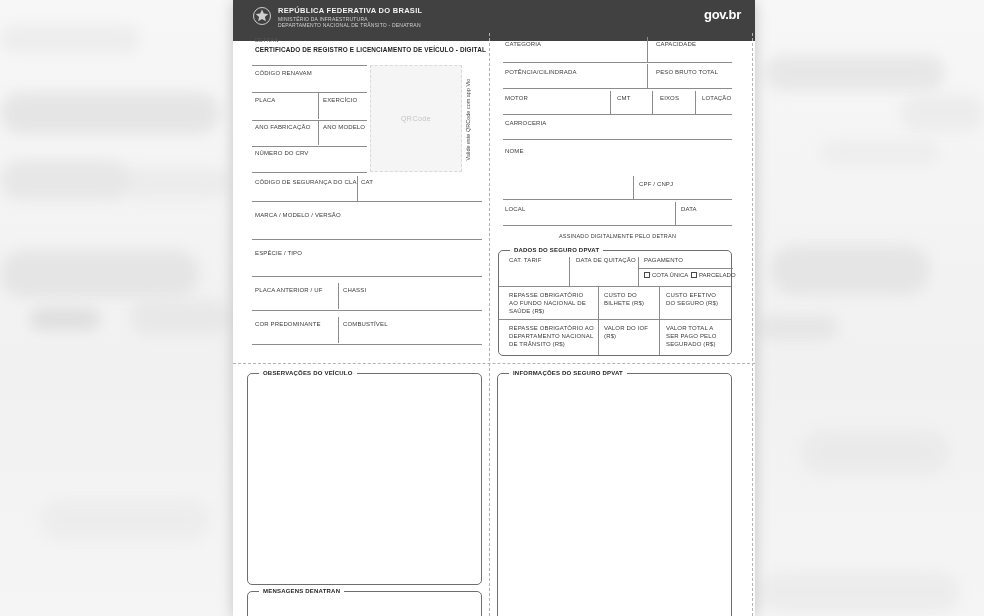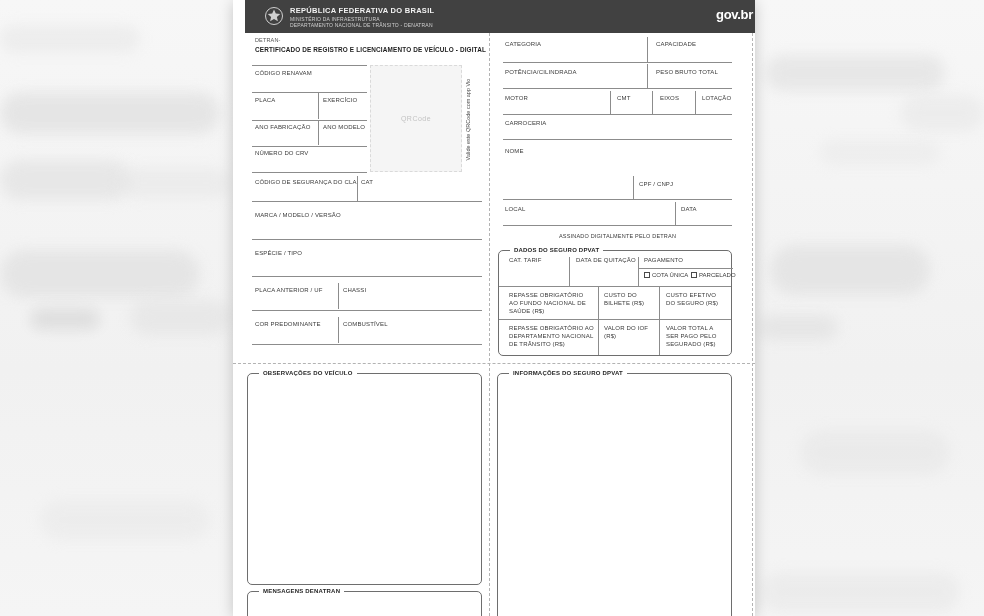--- a/index.html
+++ b/index.html
@@ -8,21 +8,21 @@
   }
   *{margin:0;padding:0;box-sizing:border-box;}
   html,body{width:984px;height:616px;overflow:hidden;}
   body{font-family:"Liberation Sans",sans-serif;background:var(--background);}
   #stage{position:relative;width:984px;height:616px;overflow:hidden;
          background:linear-gradient(180deg,#f7f7f7 0%,#f1f1f1 60%,#f5f5f5 100%);}
   .blob{position:absolute;background:#e4e4e4;border-radius:24px;filter:blur(7px);}
   #sheet{position:absolute;left:233px;top:0;width:522px;height:616px;background:var(--paper);
          box-shadow:0 2px 14px rgba(0,0,0,.20);overflow:hidden;}
   
-  #hdr{position:absolute;left:12px;top:0;width:522px;height:33px;background:var(--header-bar);}
+  #hdr{position:absolute;left:0;top:0;width:522px;height:41px;background:var(--header-bar);}
   #hdr .emblem{position:absolute;left:19px;top:6px;width:20px;height:20px;}
   #hdr .htitle{position:absolute;left:45px;top:6px;font-size:7.5px;font-weight:bold;color:#f2f2f2;letter-spacing:.3px;white-space:nowrap;}
   #hdr .hsub{position:absolute;left:45px;font-size:5px;color:#cfcfcf;letter-spacing:.2px;white-space:nowrap;}
   #hdr .govbr{position:absolute;right:14px;top:7px;font-size:13px;font-weight:bold;color:#ffffff;letter-spacing:-.3px;}
   
   .lbl{position:absolute;font-size:6px;color:var(--label-text);white-space:nowrap;letter-spacing:.15px;}
   .lbl.wrap{white-space:normal;line-height:1.3;}
   .hline{position:absolute;height:0;border-top:1px solid var(--line);}
   .vline{position:absolute;width:0;border-left:1px solid var(--line);}
   .dashv{position:absolute;width:0;border-left:1px dashed #b3b3b3;}

